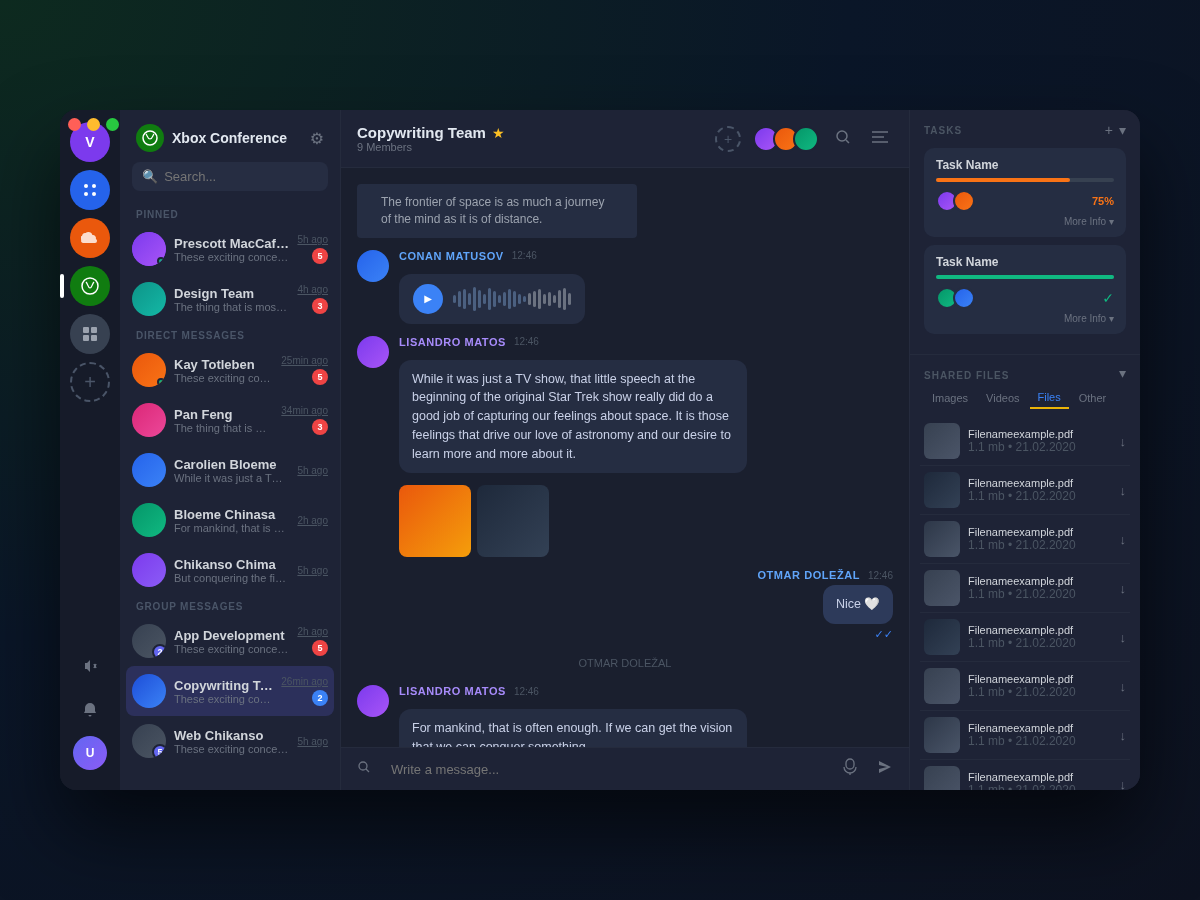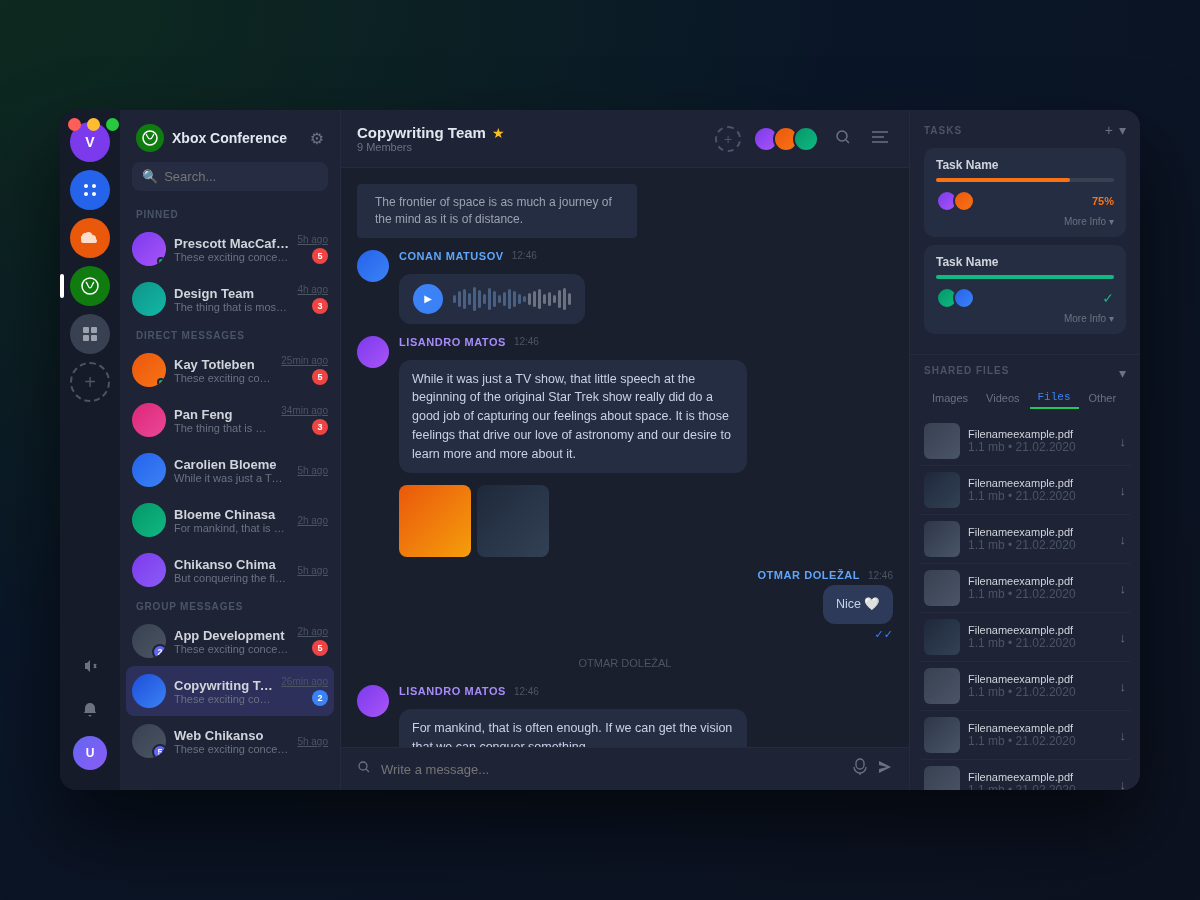--- a/index.html
+++ b/index.html
@@ -157,21 +157,21 @@
     }
 
     .chat-messages {
       flex: 1; overflow-y: auto; padding: 16px;
       display: flex; flex-direction: column; gap: 12px;
     }
     .chat-messages::-webkit-scrollbar { width: 0; }
 
     .system-msg {
       background: #252d42; border-radius: 4px;
-      padding: 10px 18px; color: #9ca3af; font-size: 12px;
+      padding: 10px 24px; color: #9ca3af; font-size: 12px;
       max-width: 280px; align-self: flex-start; line-height: 1.4;
     }
 
     .msg-row { display: flex; align-items: flex-start; gap: 10px; }
     .msg-avatar { width: 32px; height: 32px; border-radius: 50%; background: #4c5568; flex-shrink: 0; }
     .msg-content { display: flex; flex-direction: column; gap: 12px; max-width: 65%; }
     .msg-header { display: flex; align-items: center; gap: 8px; }
     .msg-sender { color: #60a5fa; font-size: 11px; font-weight: 700; letter-spacing: 0.05em; text-transform: uppercase; }
     .msg-time { color: #4b5563; font-size: 10px; }
 
@@ -213,21 +213,21 @@
       display: flex; flex-direction: column; align-items: flex-end; gap: 4px;
     }
     .double-check { color: #3b82f6; font-size: 11px; }
 
     .date-divider {
       text-align: center; color: #4b5563; font-size: 11px; margin: 4px 0;
     }
 
     .chat-input-bar {
       padding: 10px 16px;
-      display: flex; align-items: center; gap: 10px;
+      display: flex; align-items: center; gap: 20px;
       border-top: 1px solid #252b3d; background: #1e2336;
     }
     .msg-input {
       flex: 1; background: none; border: none; outline: none;
       color: #9ca3af; font-size: 13px;
     }
     .input-icon { color: #6b7280; font-size: 16px; cursor: pointer; }
 
     
     .right-panel {
@@ -252,29 +252,29 @@
     .task-avatars { display: flex; }
     .task-av { width: 22px; height: 22px; border-radius: 50%; background: #4c5568; border: 2px solid #252d42; margin-left: -5px; }
     .task-av:first-child { margin-left: 0; }
     .task-percent { color: #f97316; font-size: 11px; font-weight: 700; }
     .task-done { color: #10b981; font-size: 14px; }
     .more-info-btn { color: #6b7280; font-size: 10px; cursor: pointer; background: none; border: none; }
 
     
     .files-section { flex: 1; display: flex; flex-direction: column; overflow: hidden; }
     .files-header {
-      display: flex; align-items: flex-start; justify-content: space-between;
+      display: flex; align-items: flex-end; justify-content: space-between;
       padding: 10px 14px 6px;
     }
     .files-tabs { display: flex; gap: 2px; padding: 0 14px 8px; }
     .files-tab {
       color: #6b7280; font-size: 11px; padding: 4px 8px; cursor: pointer;
       border-bottom: 2px solid transparent; background: none; border: none;
     }
-    .files-tab.active { color: #3b82f6; border-bottom: 2px solid #22c55e; font-family: Liberation Mono, monospace; }
+    .files-tab.active { color: #3b82f6; border-bottom: 2px solid #eab308; }
 
     .file-list { flex: 1; overflow-y: auto; padding: 0 10px; }
     .file-list::-webkit-scrollbar { width: 0; }
     .file-item {
       display: flex; align-items: center; gap: 8px;
       padding: 6px 4px; border-bottom: 1px solid #252b3d;
     }
     .file-thumb {
       width: 36px; height: 36px; border-radius: 6px;
       background: #374151; flex-shrink: 0;

